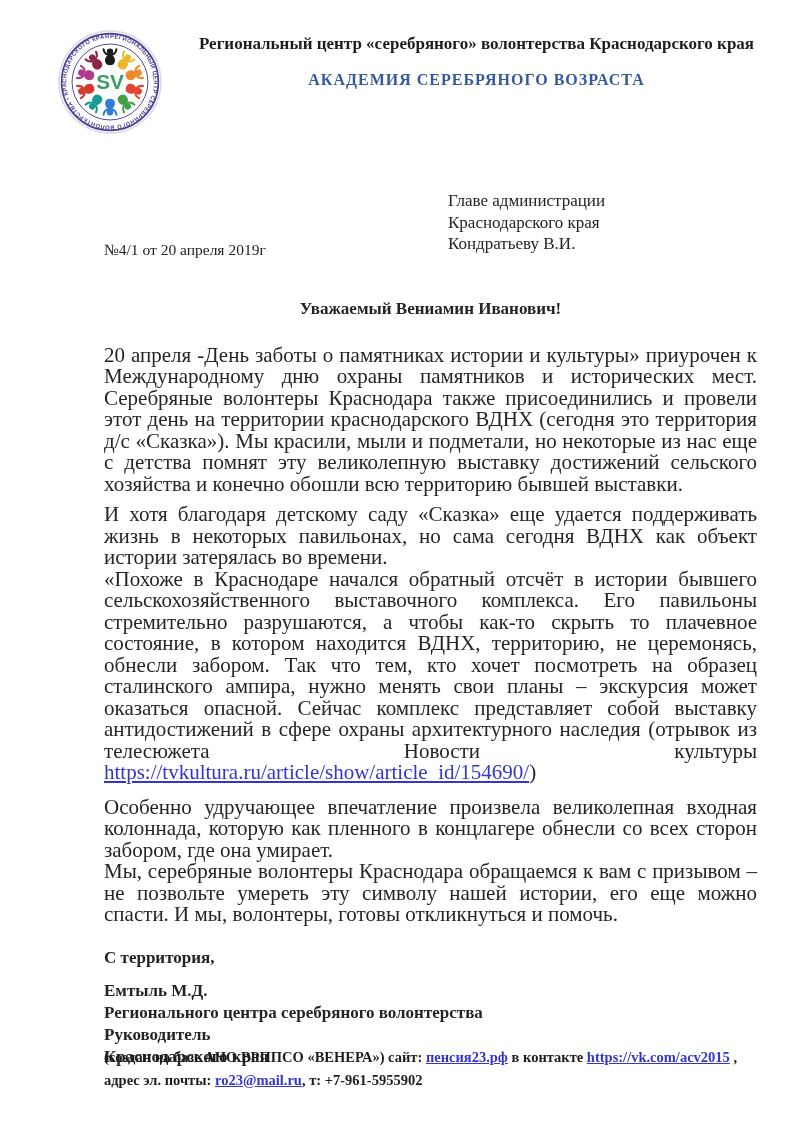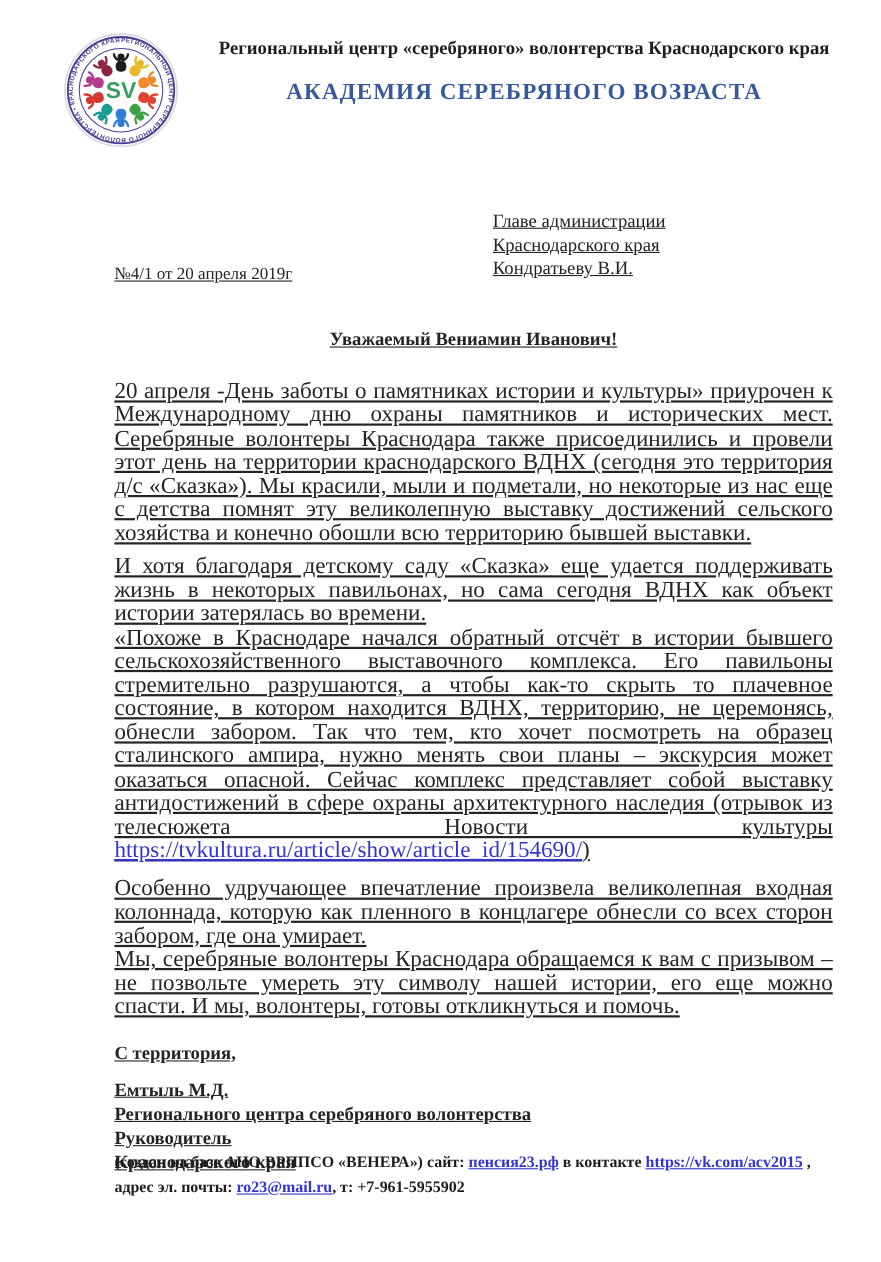--- a/index.html
+++ b/index.html
@@ -6,23 +6,23 @@
   .page {
     width:801px; height:1147px; position:relative; background:#ffffff;
     font-family:"Liberation Serif","DejaVu Serif",serif; color:#242424;
     overflow:hidden; margin:0 auto;
   }
   .letterhead { padding-top:30px; display:flex; align-items:flex-start; }
   .logo-wrap { width:104px; height:104px; margin-left:58px; flex:none; }
   .logo-wrap svg { width:104px; height:104px; display:block; }
   .header-text { flex:1; text-align:center; padding:4px 30px 0 20px; }
   .org-line { font-size:17px; font-weight:bold; color:#1d1d1d; }
-  .doc-title { margin-top:17px; font-size:21px; font-weight:bold; color:#35599c; letter-spacing:1px; }
+  .doc-title { margin-top:17px; font-size:16px; font-weight:bold; color:#35599c; letter-spacing:1px; }
   .doc-subtitle { margin-top:25px; font-size:15px; font-weight:bold; font-style:italic; color:#222; }
-  .content { margin:0 44px 0 104px;text-decoration:underline; }
+  .content { margin:0 44px 0 104px; }
   .addressee { margin-top:56px; margin-left:344px; font-size:17px; line-height:21.5px; }
   .ref-line { margin-top:-14px; font-size:15.5px; }
   .salutation { margin-top:40px; text-align:center; font-weight:bold; font-size:17px; }
   .para { margin:0; font-size:21px; line-height:21.5px; text-align:justify; color:#252525; }
   .p-first { margin-top:26px; }
   .block-a { margin-top:9px; }
   .block-b { margin-top:13px; }
   .closing { margin-top:22px; font-weight:bold; font-size:17px; }
   .sig-block { margin-top:12px; font-weight:bold; font-size:17px; line-height:22px; }
   .doc-link { color:#3434cf; text-decoration:underline; cursor:pointer; }

